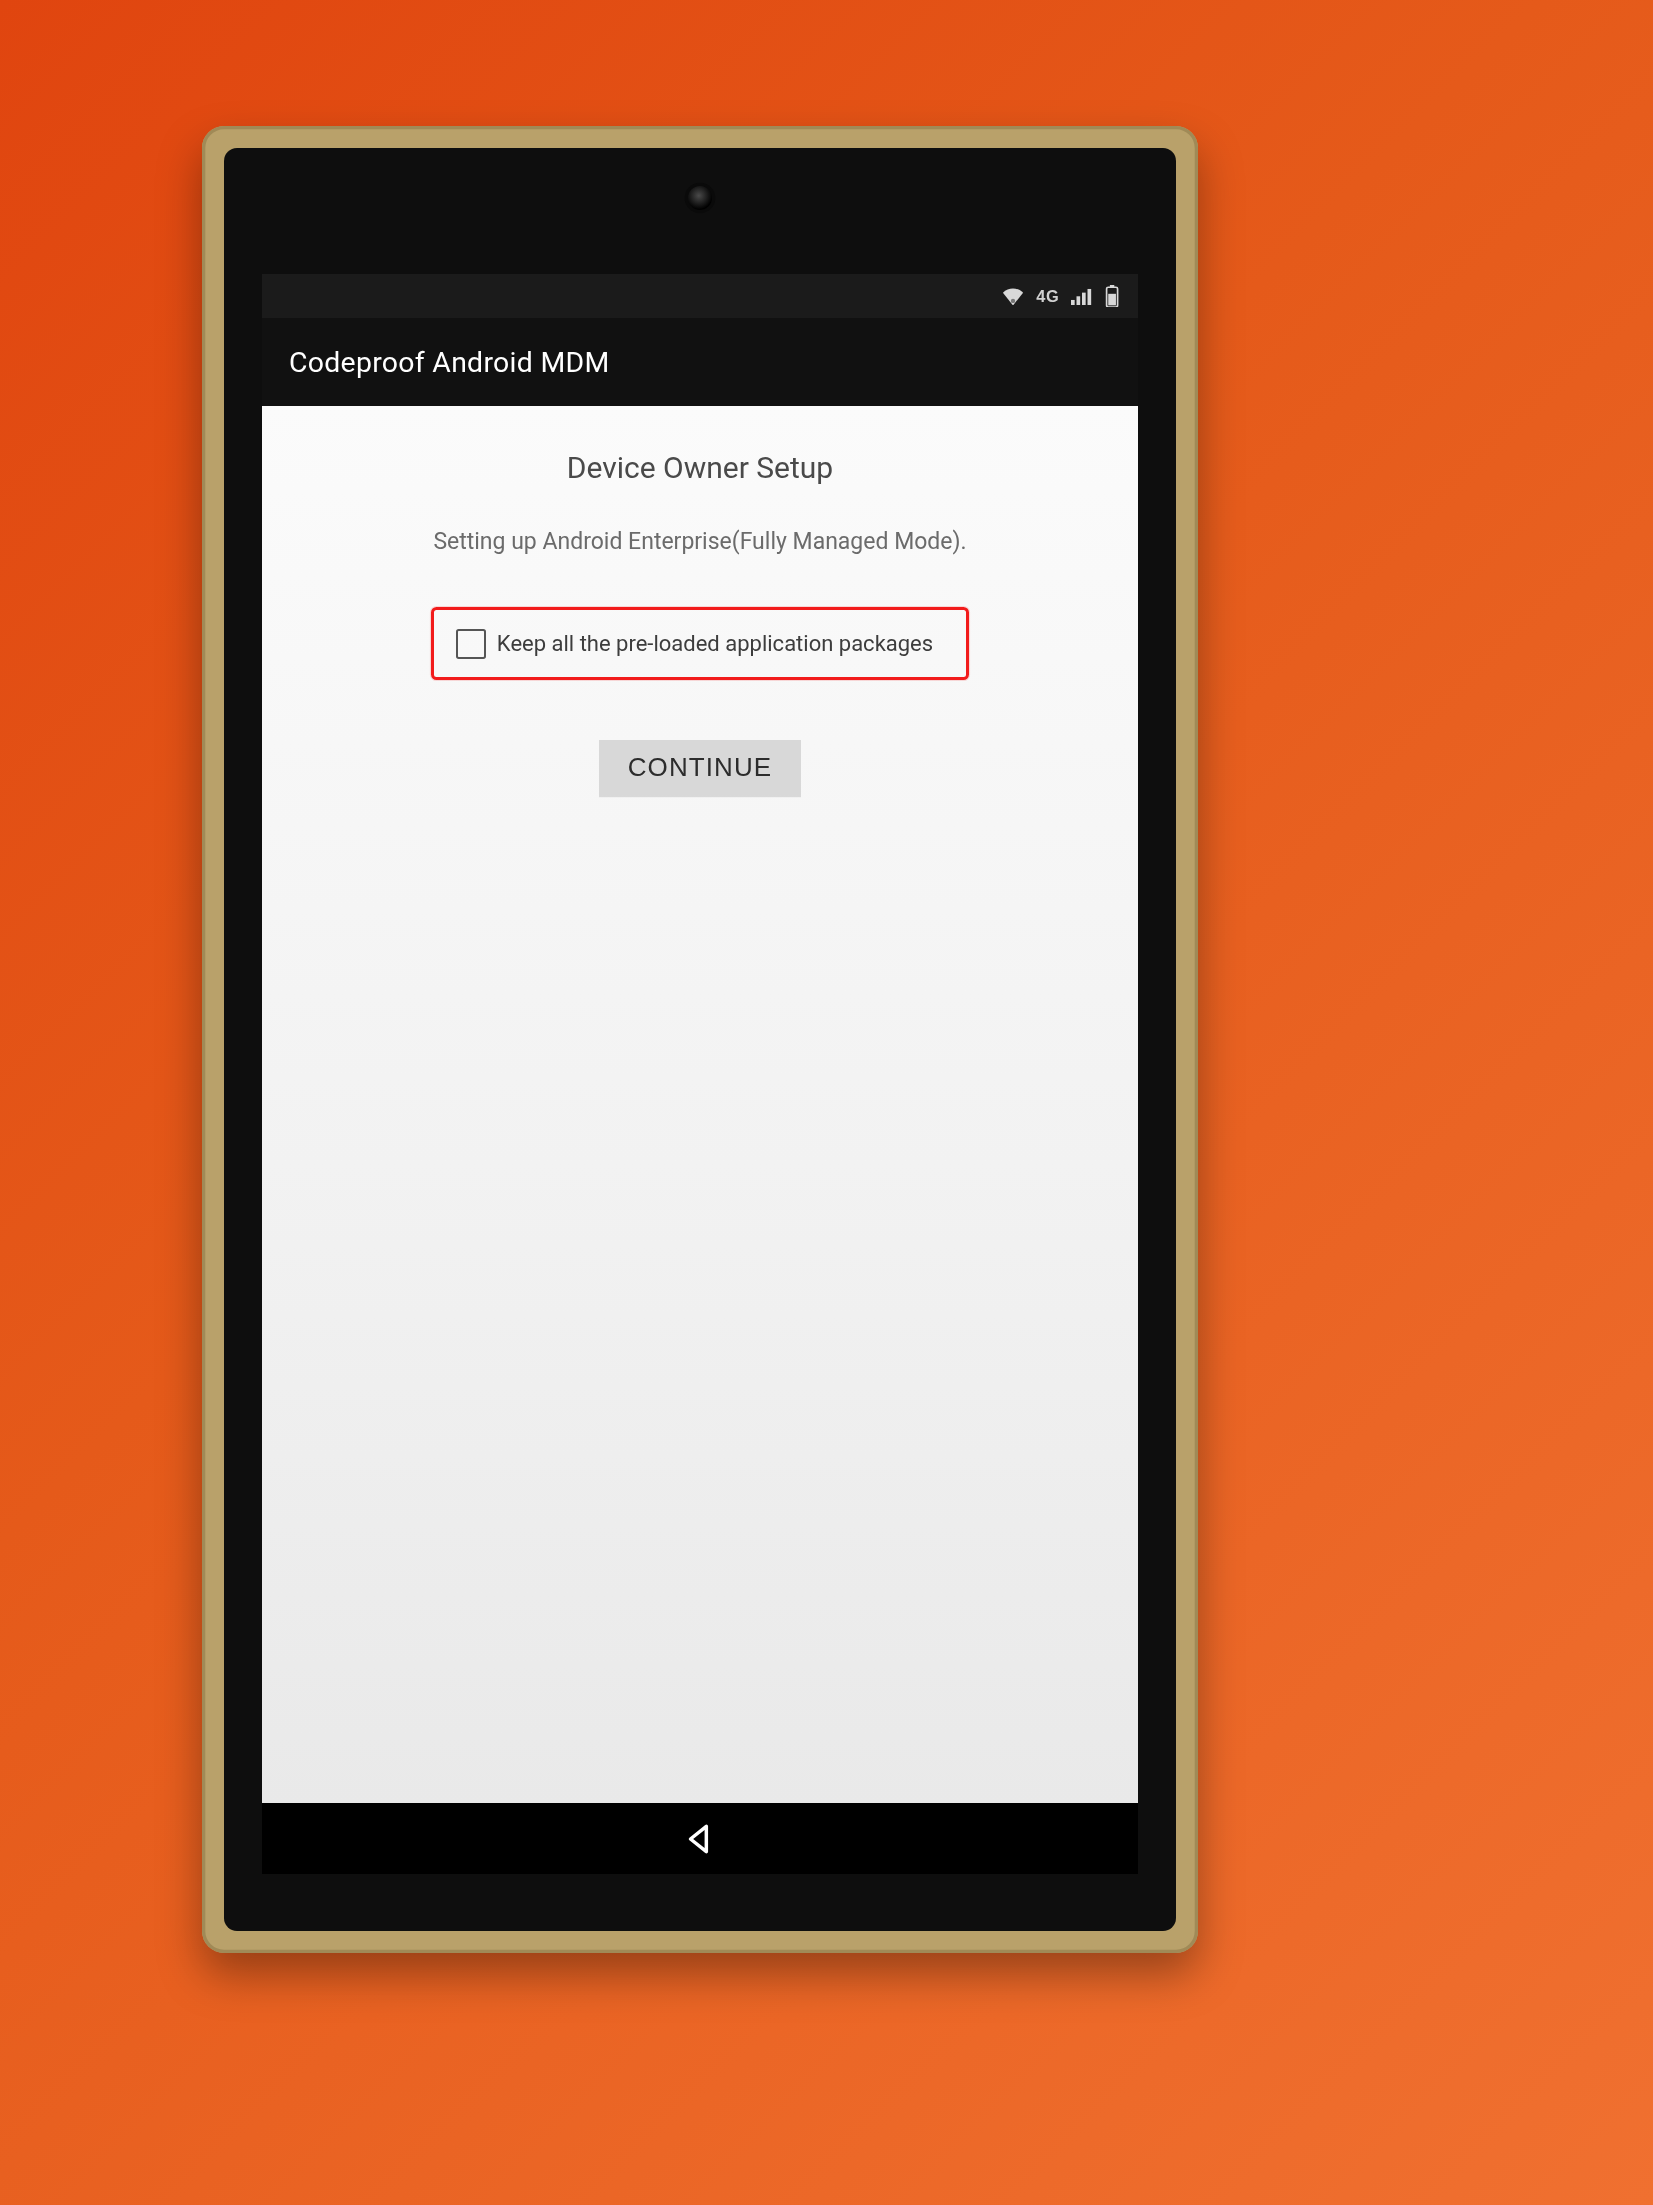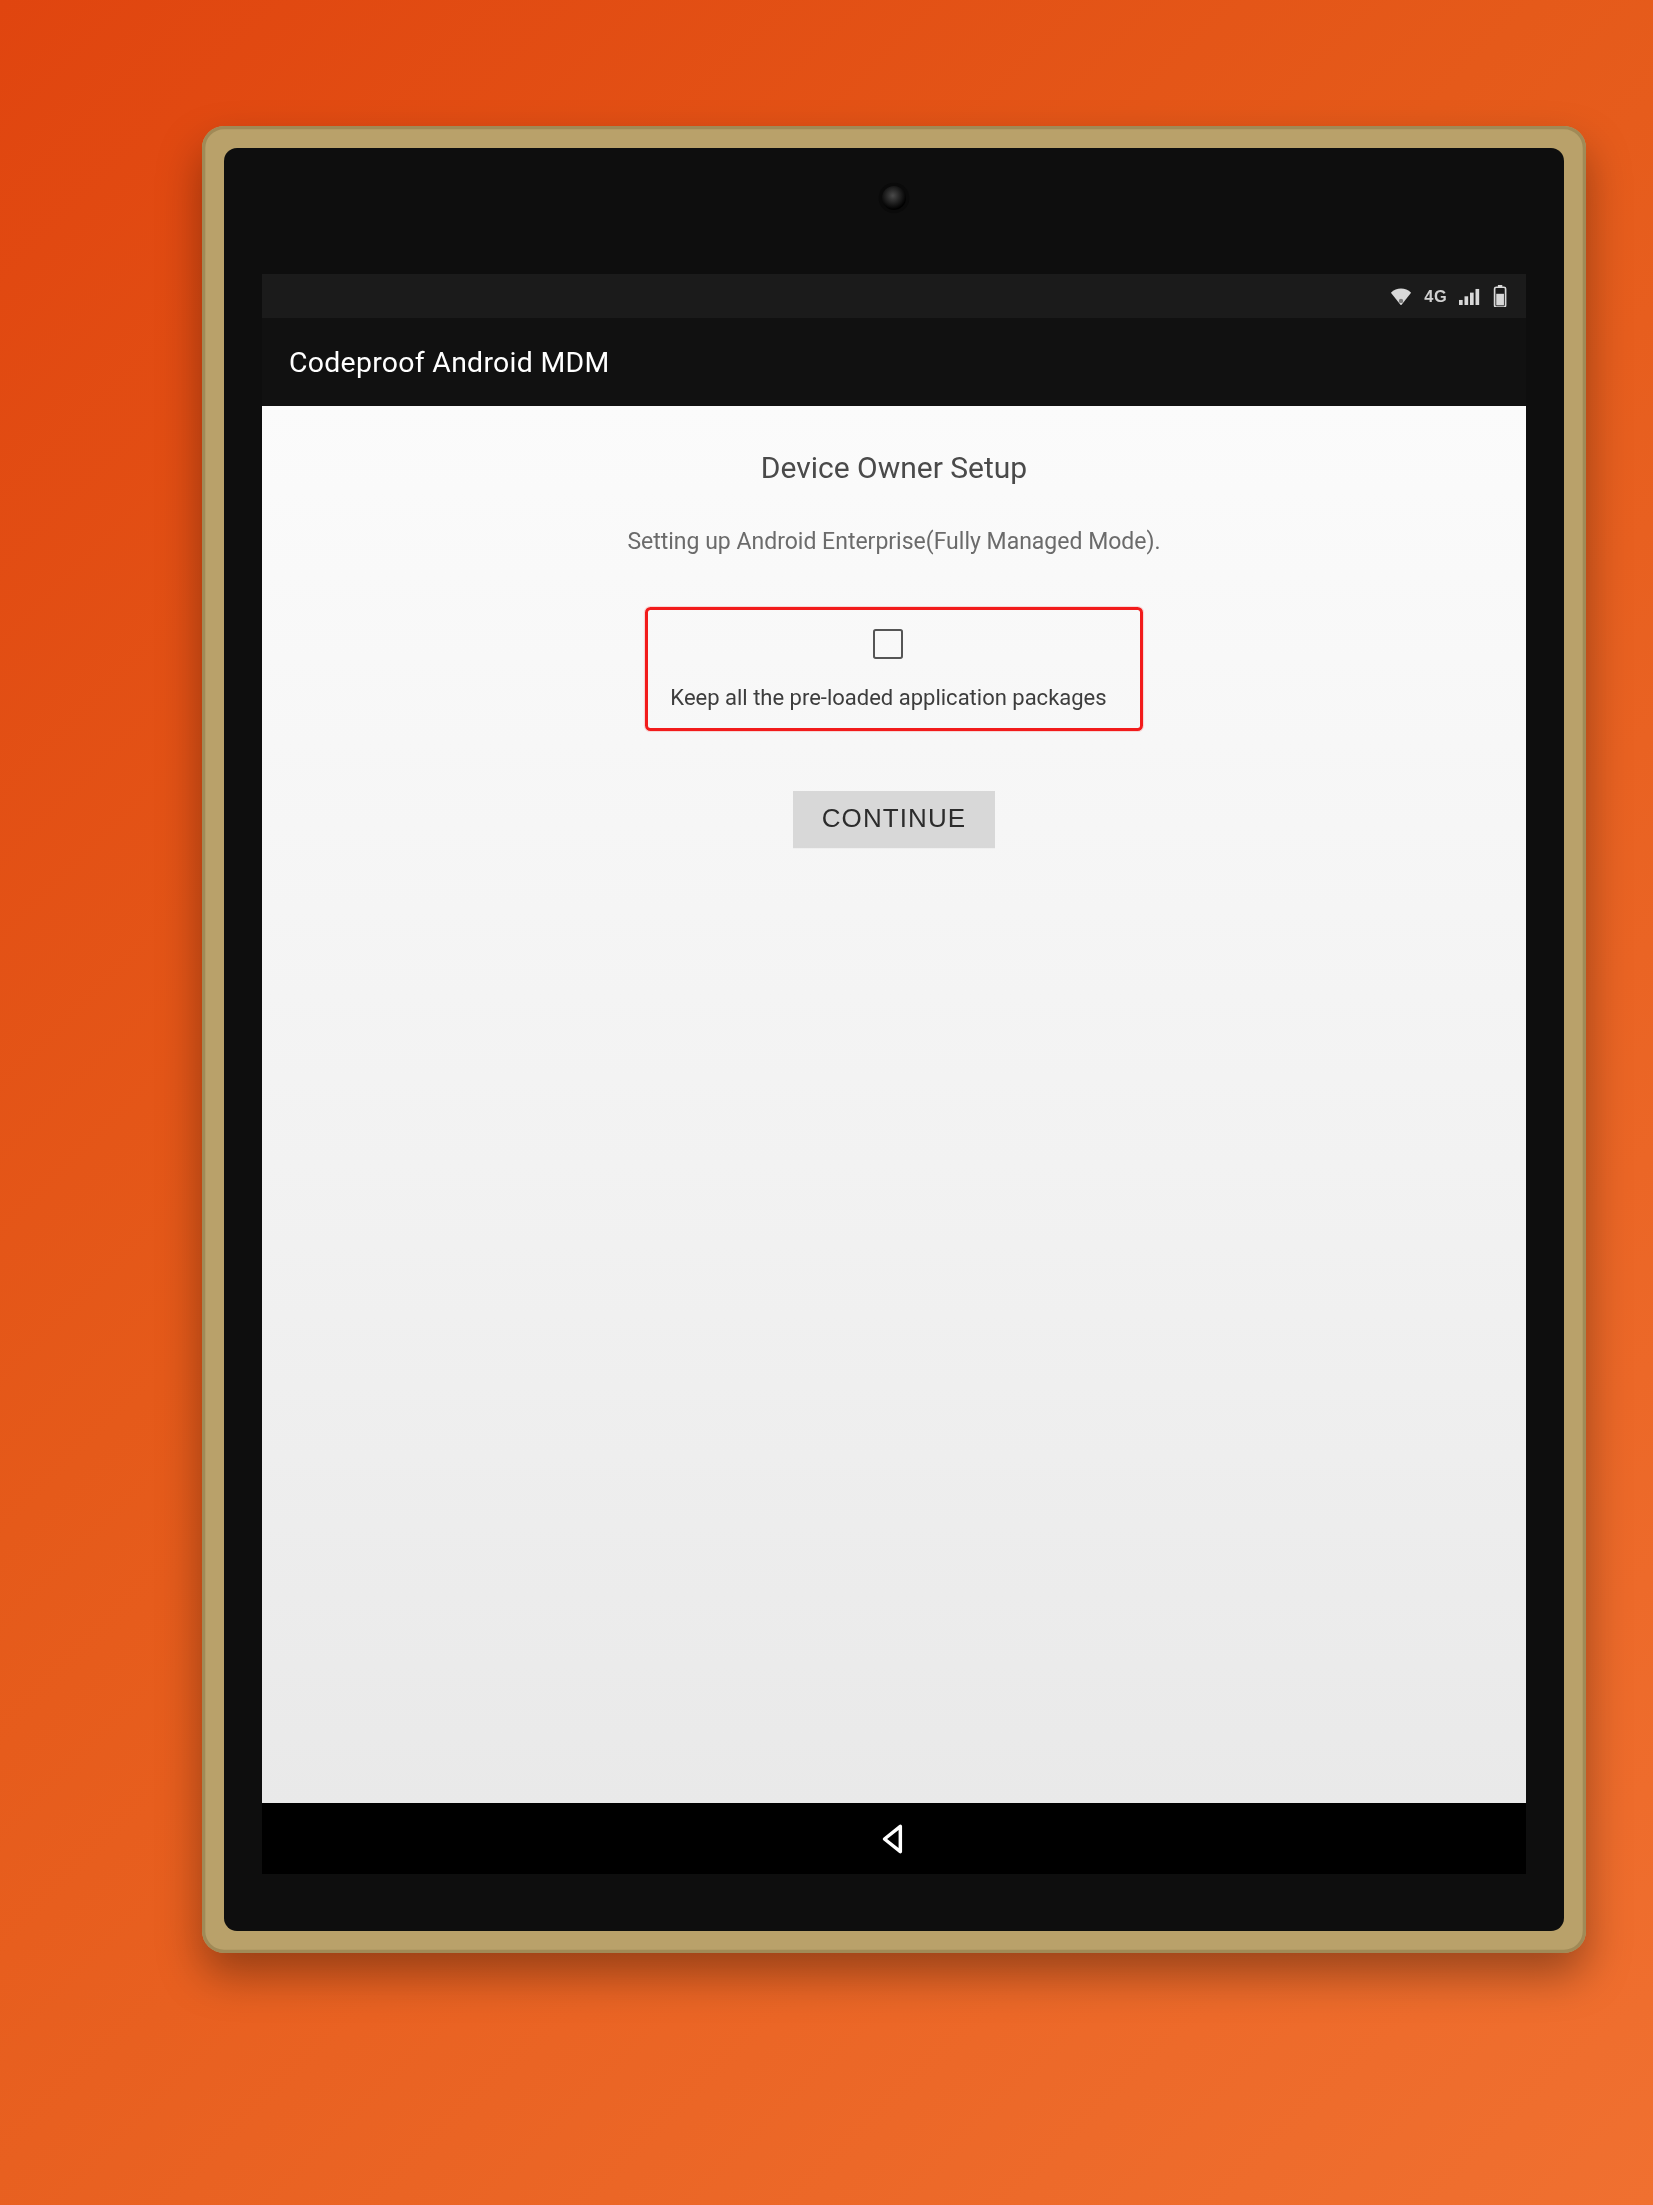--- a/index.html
+++ b/index.html
@@ -20,21 +20,21 @@
     height: 2205px;
     position: relative;
     background: linear-gradient(135deg, #e0450f 0%, #e55a1a 40%, #f07030 100%);
     overflow: hidden;
   }
   
   .tablet-shell {
     position: absolute;
     left: 202px;
     top: 126px;
-    width: 1384px;
+    width: 996px;
     height: 1827px;
     background: #b9a16a;
     border-radius: 22px;
     box-shadow: 0 22px 44px rgba(0,0,0,0.35), inset 0 0 0 3.3px #a08a57;
   }
   .tablet-inner {
     position: absolute;
     left: 22px;
     top: 22px;
     right: 22px;
@@ -122,23 +122,22 @@
     text-align: right;
   }
   
   .highlight-box {
     margin-top: 52px;
     border: 3.3px solid #f21b1b;
     border-radius: 5.5px;
     padding: 18.6px 33px 18.6px 22px;
     display: flex;
     align-items: center;
-    gap: 26px;
+    gap: 11px;
     box-shadow: 0 0 0 1.1px rgba(242,27,27,0.15);
-    flex-direction: column;
   }
   .checkbox {
     width: 26px;
     height: 26px;
     border: 2.7px solid #555;
     border-radius: 2.7px;
     background: transparent;
     flex: 0 0 auto;
     cursor: pointer;
   }

